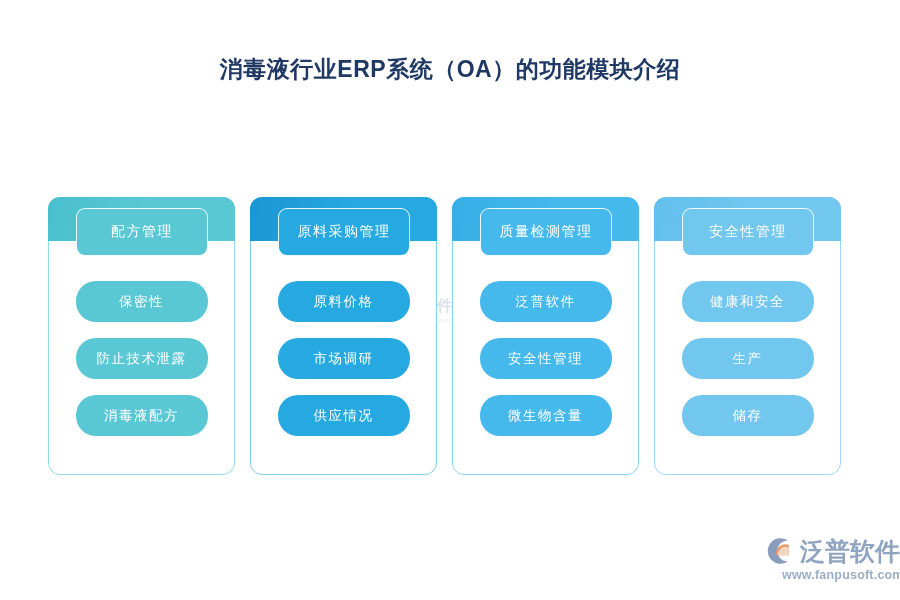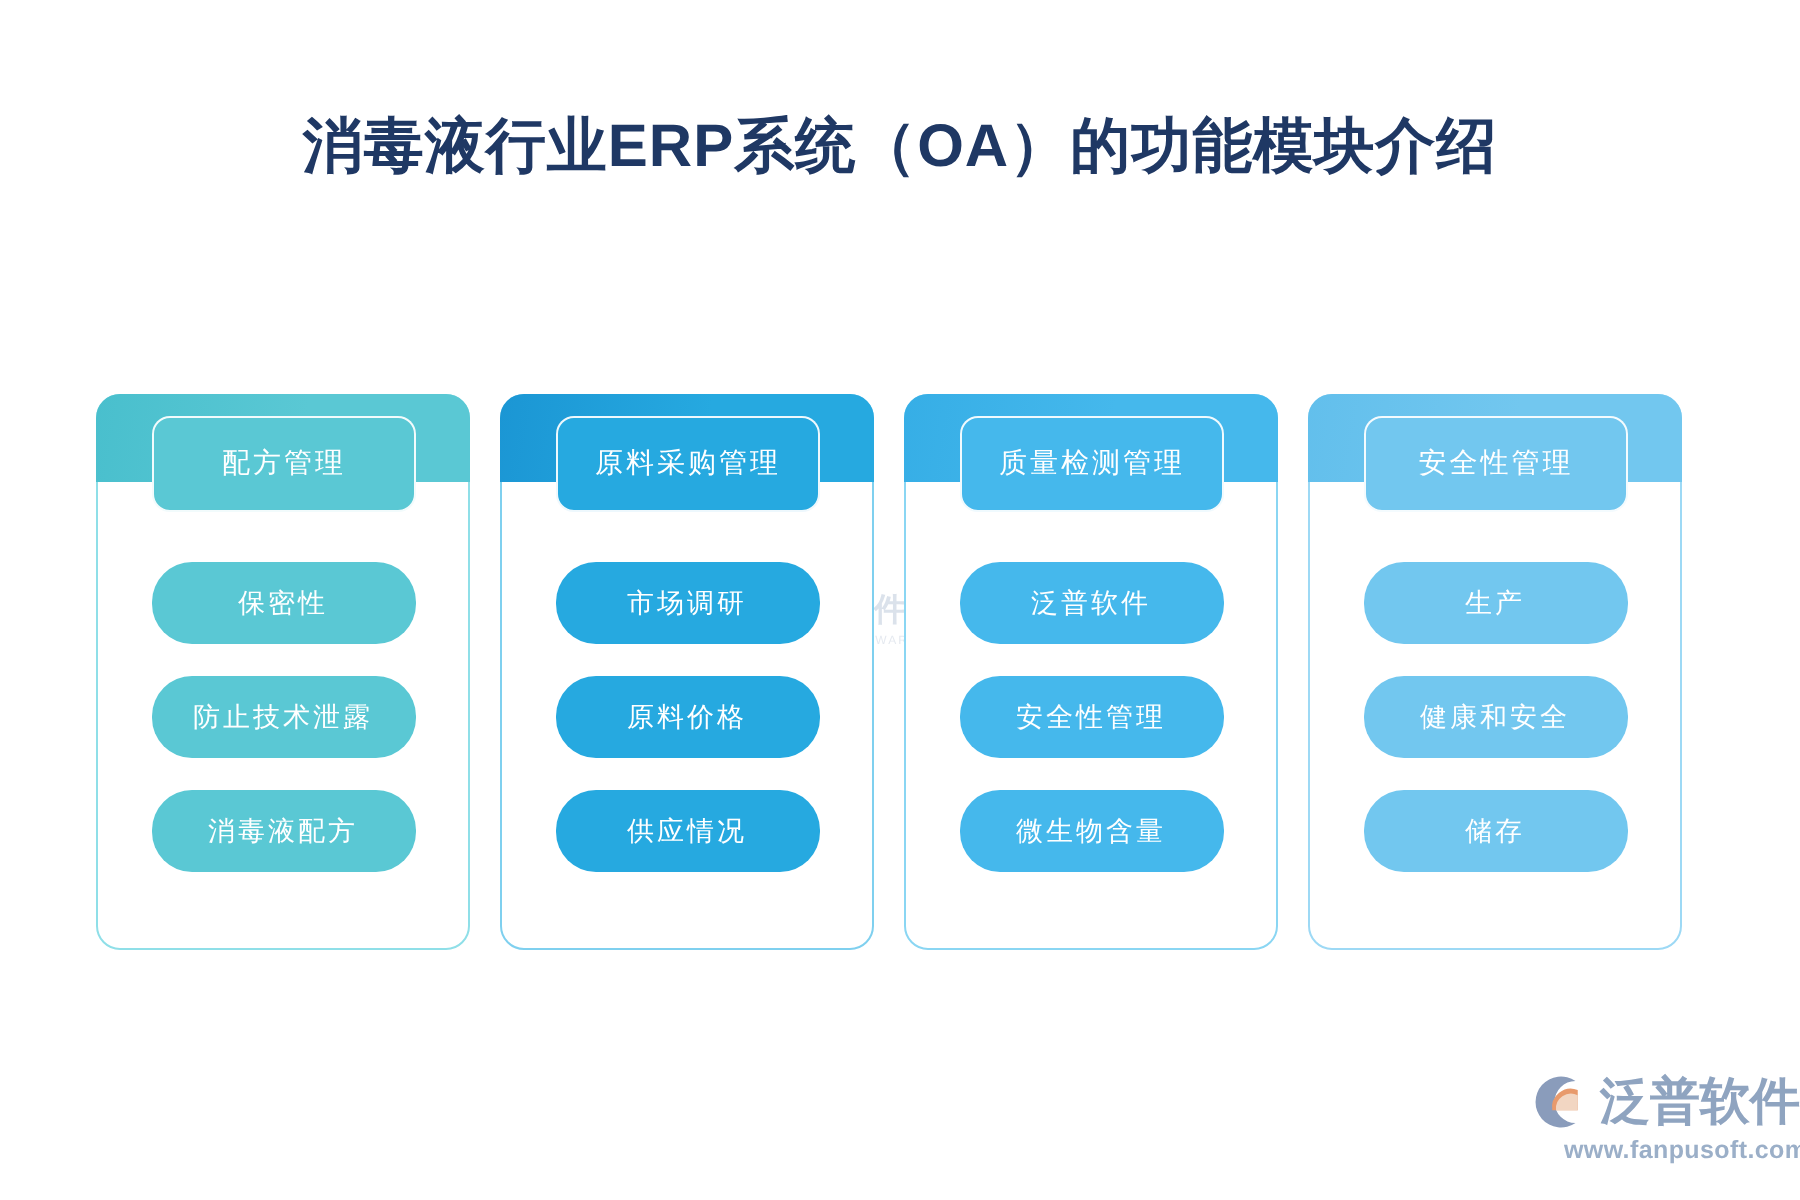--- a/index.html
+++ b/index.html
@@ -15,21 +15,21 @@
     position: relative;
   }
 
   
   .page-title {
     position: absolute;
     left: 0;
     top: 56px;
     width: 900px;
     text-align: center;
-    font-size: 30px;
+    font-size: 23px;
     font-weight: bold;
     color: #1f3864;
     letter-spacing: 0.5px;
     line-height: 1.2;
     white-space: nowrap;
   }
 
   
   .watermark {
     position: absolute;
@@ -216,44 +216,44 @@
       <div class="item-chip">防止技术泄露</div>
       <div class="item-chip">消毒液配方</div>
     </div>
   </div>
 
   <div class="card" style="--c-chip:#26a9e0; --c-head:#26a9e0; --c-head-dark:#1b96d4; --c-border:#7fd0ef;">
     <div class="card-body"></div>
     <div class="card-head"></div>
     <div class="card-title">原料采购管理</div>
     <div class="card-items">
+      <div class="item-chip">原料价格</div>
       <div class="item-chip">市场调研</div>
-      <div class="item-chip">原料价格</div>
       <div class="item-chip">供应情况</div>
     </div>
   </div>
 
   <div class="card" style="--c-chip:#45b8ec; --c-head:#45b8ec; --c-head-dark:#36aee6; --c-border:#8ad6f3;">
     <div class="card-body"></div>
     <div class="card-head"></div>
     <div class="card-title">质量检测管理</div>
     <div class="card-items">
       <div class="item-chip">泛普软件</div>
       <div class="item-chip">安全性管理</div>
       <div class="item-chip">微生物含量</div>
     </div>
   </div>
 
   <div class="card" style="--c-chip:#72c7ef; --c-head:#72c7ef; --c-head-dark:#62bfec; --c-border:#9dd9f5;">
     <div class="card-body"></div>
     <div class="card-head"></div>
     <div class="card-title">安全性管理</div>
     <div class="card-items">
+      <div class="item-chip">健康和安全</div>
       <div class="item-chip">生产</div>
-      <div class="item-chip">健康和安全</div>
       <div class="item-chip">储存</div>
     </div>
   </div>
 
 </div>
 
 <div class="brand">
   <div class="brand-row">
     <svg class="brand-mark" viewBox="0 0 40 40">
       <path d="M29 6 A17 17 0 1 0 29 34 A13.5 13.5 0 1 1 29 6 Z" fill="#8a9cbb"></path>

